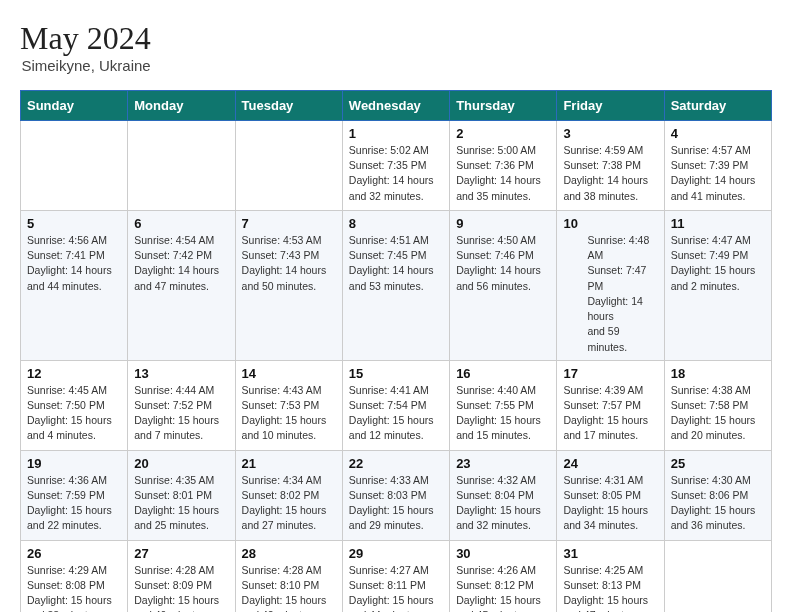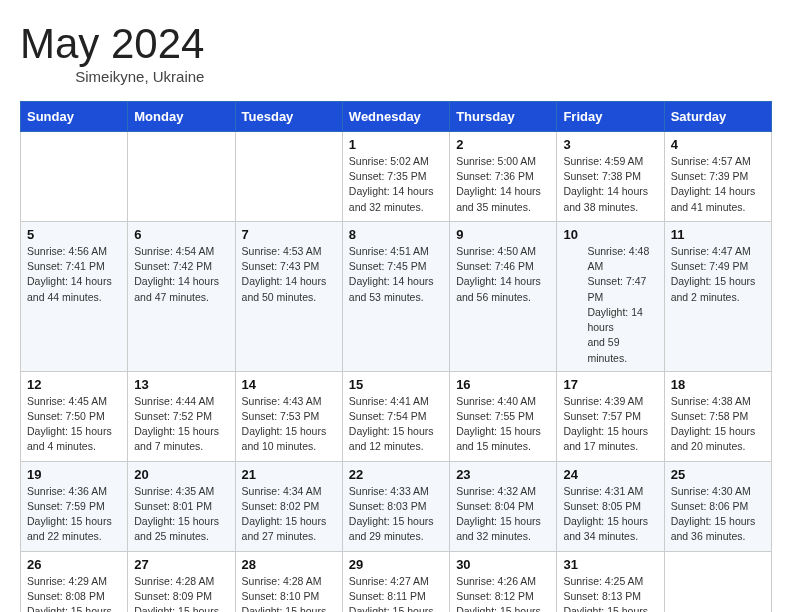--- a/index.html
+++ b/index.html
@@ -18,35 +18,36 @@
     }
     .logo {
       display: flex;
       align-items: center;
       gap: 4px;
     }
     .title-block {
       text-align: right;
     }
     .month-title {
-      font-size: 42px;
+      font-size: 32px;
       font-weight: normal;
       color: #222;
+      font-family: Liberation Serif, serif;
     }
     .subtitle {
       font-size: 15px;
       color: #444;
     }
     table {
       width: 100%;
       border-collapse: collapse;
       table-layout: fixed;
     }
     thead tr th {
-      background: #1d4ed8;
+      background: #0f766e;
       color: #fff;
       font-size: 13px;
       font-weight: bold;
       padding: 7px 6px;
       text-align: left;
       border: 1px solid #2a6abb;
     }
     tbody tr td {
       border: 1px solid #ccc;
       vertical-align: top;

